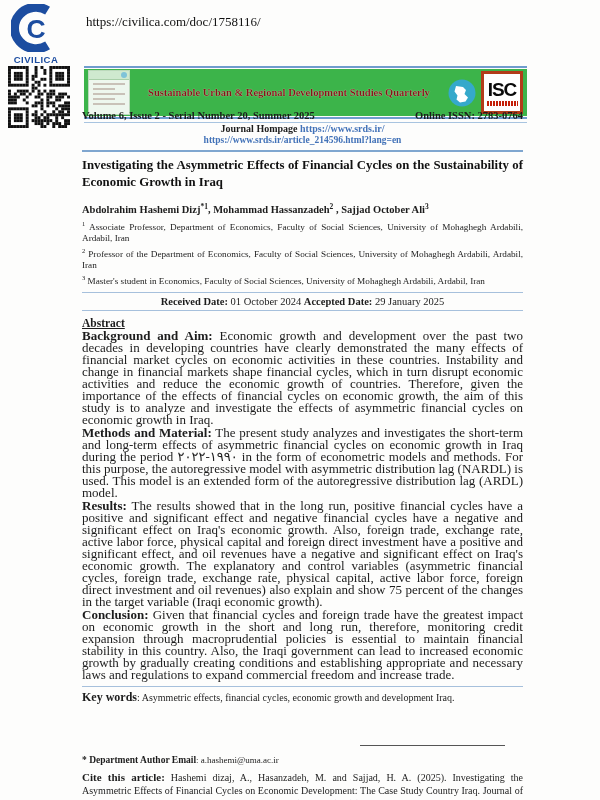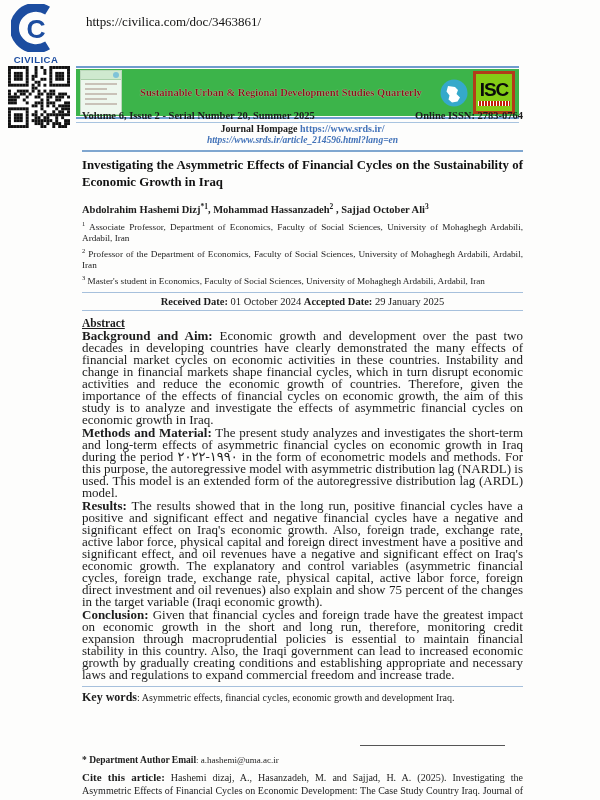--- a/index.html
+++ b/index.html
@@ -8,45 +8,45 @@
     font-family:"Liberation Serif", serif;color:#1c1c1c;
   }
   
   .civilica-logo{position:absolute;left:8px;top:4px;width:56px;text-align:center;}
   .civilica-logo .wordmark{display:block;color:#1c4da0;font-family:"Liberation Sans",sans-serif;
     font-weight:bold;font-size:9.5px;letter-spacing:.5px;margin-top:-2px;}
   .doc-url{position:absolute;left:86px;top:14px;font-size:13px;color:#111;}
   .qr{position:absolute;left:8px;top:66px;width:62px;height:62px;background:#fff;}
   .qr svg{width:62px;height:62px;display:block;}
 
-  .banner{position:absolute;left:76px;top:66px;width:443px;}
+  .banner{position:absolute;left:84px;top:66px;width:443px;}
   .banner .rule-top{height:0;border-top:2px solid #6f9cce;}
   .banner-green{background:#3cb44a;height:47px;display:flex;align-items:center;padding:0 4px;margin-top:1px;}
   .cover-thumb{width:40px;height:43px;background:#eef7ee;border:1px solid #bcd9bc;position:relative;flex:0 0 auto;}
   .cover-thumb .band{height:8px;background:#cfe9cf;border-bottom:1px solid #a9cfa9;}
   .cover-thumb .dot{position:absolute;right:2px;top:1px;width:6px;height:6px;border-radius:50%;background:#7fc3d8;}
   .cover-thumb .ln{height:2px;background:#c9c2b8;margin:3px 4px 0 4px;}
   .cover-thumb .ln.short{width:55%;}
   .banner-title{flex:1;text-align:center;color:#841617;font-weight:bold;font-size:10.5px;
     text-shadow:0 0 1px #eaffea;padding:0 4px;line-height:1.1;}
   .iran-circle{flex:0 0 auto;width:28px;height:28px;margin-right:5px;}
-  .isc{flex:0 0 auto;width:42px;height:43px;background:#84cc16;border:3px solid #b23c1a;box-sizing:border-box;
+  .isc{flex:0 0 auto;width:42px;height:43px;background:#ffffff;border:3px solid #b23c1a;box-sizing:border-box;
     display:flex;flex-direction:column;align-items:center;justify-content:center;}
   .isc .isc-text{font-family:"Liberation Sans",sans-serif;font-weight:bold;font-size:19px;color:#0a0a0a;
     line-height:1;letter-spacing:-1px;}
   .isc .isc-strip{width:90%;height:5px;margin-top:2px;background:#c41f08;
     background-image:repeating-linear-gradient(90deg,#fff 0 1px,transparent 1px 3px);}
   .banner .rule-bottom{height:3px;border-top:2px solid #6f9cce;border-bottom:1px solid #a8c4e0;margin-top:1px;}
 
   
   main{position:absolute;left:82px;top:110px;width:441px;}
   .issue-row{display:flex;justify-content:space-between;font-weight:bold;font-size:10.5px;}
   .homepage{text-align:center;font-size:10px;margin-top:2px;font-weight:bold;}
   .homepage .link, .article-link{color:#4272b8;font-weight:bold;}
-  .article-link{display:block;text-align:center;font-size:9.5px;margin-top:1px;text-decoration:none;font-style:italic;}
+  .article-link{display:block;text-align:center;font-size:9.5px;margin-top:1px;text-decoration:none;}
   .homepage .link{text-decoration:none;}
   .rule-mid{border:none;border-top:2px solid #7fa6cf;margin:5px 0 0 0;}
   h1.title{font-size:12.8px;line-height:17px;margin:5px 0 0 0;text-align:justify;color:#111;}
   .authors{margin-top:10px;font-weight:bold;font-size:10.5px;}
   .authors sup{font-size:7.5px;}
   .affiliations{margin-top:3px;font-size:9.2px;line-height:11.6px;text-align:justify;}
   .affiliations sup{font-size:6.5px;}
   .dates-bar{margin-top:4px;border-top:1px solid #a6c0dc;border-bottom:1px solid #a6c0dc;
     padding:3px 0;text-align:center;font-size:10.5px;}
   .dates-bar b{font-weight:bold;}
@@ -67,21 +67,21 @@
 <div class="civilica-logo">
   <span>
     <svg width="50" height="48" viewBox="0 0 60 58">
       <path d="M44 8 A26 25 0 1 0 44 50" stroke="#1c4da0" stroke-width="11" fill="none"></path>
       <text x="30" y="41" font-size="32" font-weight="bold" fill="#1c4da0" font-family="Liberation Sans, sans-serif" text-anchor="middle">C</text>
     </svg>
   </span>
   <span class="wordmark">CIVILICA</span>
 </div>
 
-<div class="doc-url">https://civilica.com/doc/3463861/</div>
+<div class="doc-url">https://civilica.com/doc/1758116/</div>
 
 <div class="qr">
     <svg viewBox="0 0 63 63">
       <rect x="0" y="0" width="3" height="3" fill="#111"></rect>
       <rect x="3" y="0" width="3" height="3" fill="#111"></rect>
       <rect x="6" y="0" width="3" height="3" fill="#111"></rect>
       <rect x="9" y="0" width="3" height="3" fill="#111"></rect>
       <rect x="12" y="0" width="3" height="3" fill="#111"></rect>
       <rect x="15" y="0" width="3" height="3" fill="#111"></rect>
       <rect x="18" y="0" width="3" height="3" fill="#111"></rect>

